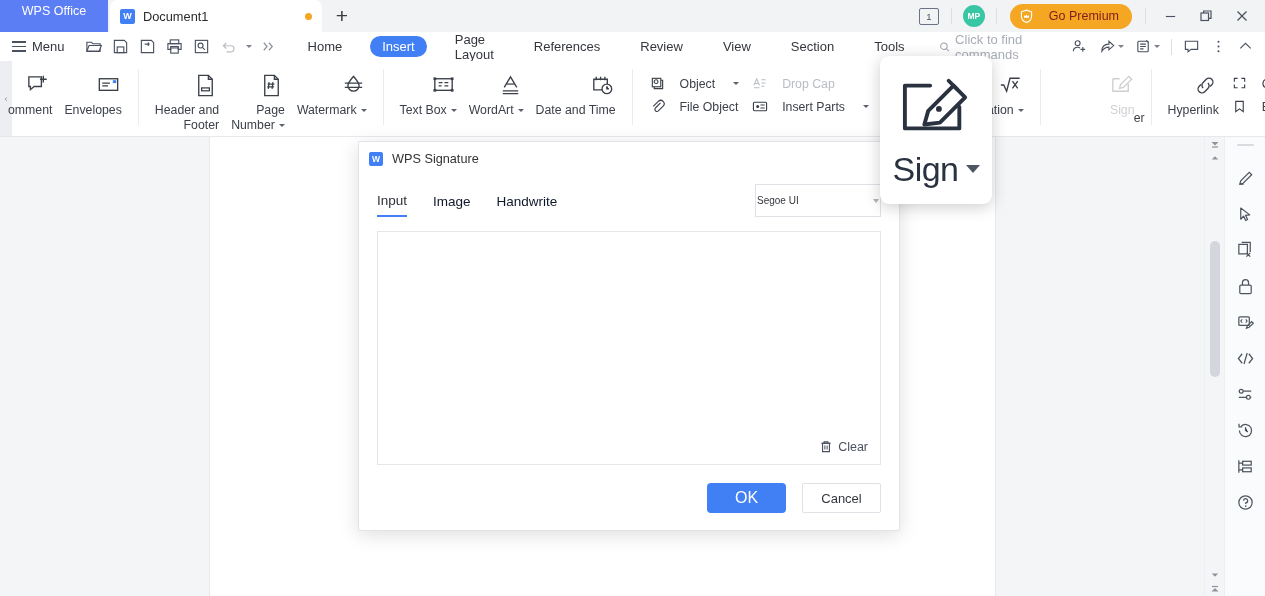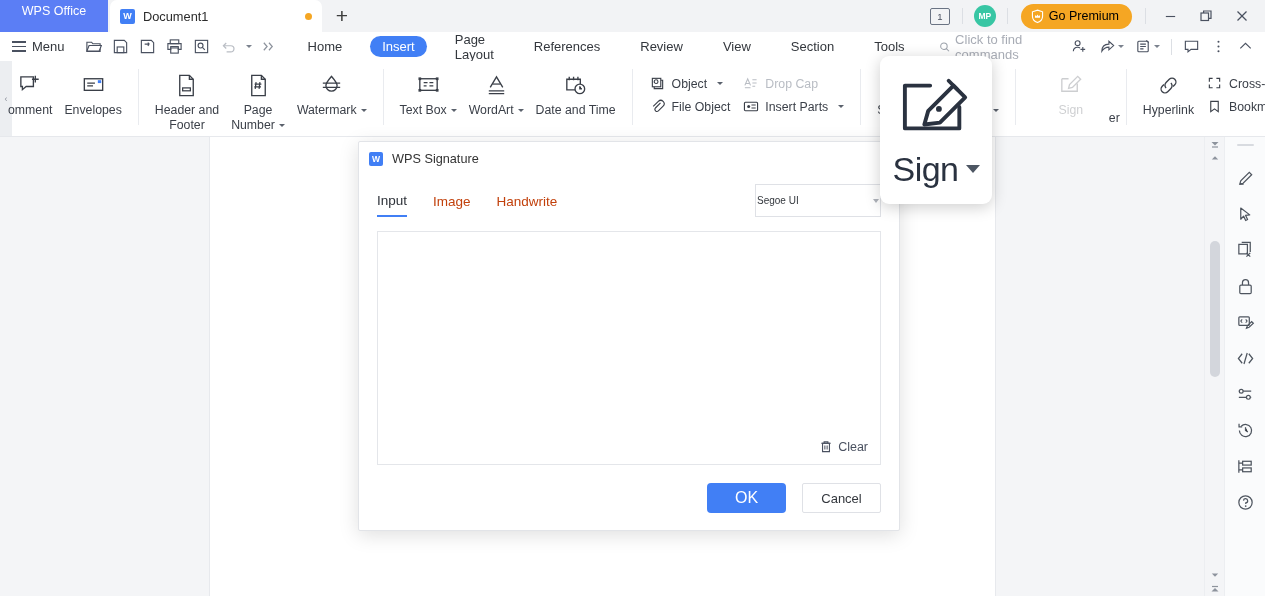--- a/index.html
+++ b/index.html
@@ -61,23 +61,23 @@
     content: ""; position: absolute; right: -4px; top: 3px;
     width: 14px; height: 14px; border: 1.3px solid #6a7383;
     border-left: none; border-radius: 0 2px 2px 0; z-index: -1;
   }
   .avatar {
     width: 22px; height: 22px; border-radius: 50%; background: #38c6a4;
     color: #fff; font-size: 8.5px; font-weight: bold;
     display: flex; align-items: center; justify-content: center;
   }
   .premium {
-    height: 25px; border-radius: 13px; background: #f5a623; color: #000000;
+    height: 25px; border-radius: 13px; background: #f5a623; color: #7f1d1d;
     font-size: 12.5px; display: flex; align-items: center;
-    padding: 0 13px 0 9px; gap: 4px; margin: 0 6px;
+    padding: 0 13px 0 9px; gap: 15px; margin: 0 6px;
   }
   .winbtn {
     width: 34px; height: 32px; display: flex; align-items: center;
     justify-content: center; color: #4a5160;
   }
 
   
   .menurow {
     position: absolute; top: 32px; left: 0; width: 1265px; height: 29px;
     background: #fff; display: flex; align-items: center;
@@ -122,32 +122,32 @@
     border-bottom: 1px solid #e6e8ec; overflow: hidden;
   }
   .rib-collapse {
     width: 12px; height: 76px; background: #eceef1;
     display: flex; align-items: center; justify-content: center;
     font-size: 9px; color: #8d939d; flex: none;
   }
   .rgroup { display: flex; align-items: flex-start; height: 76px; padding: 6px 6px 0 6px; }
   .rgsep { width: 1px; height: 56px; background: #e9ebef; margin: 8px 4px 0 4px; flex: none; }
   .bigbtn {
-    display: flex; flex-direction: column; align-items: center;
+    display: flex; flex-direction: column; align-items: flex-end;
     min-width: 56px; padding: 3px 6px 0 6px; color: #3a3f48;
   }
   .bigbtn .gi { height: 30px; display: flex; align-items: center; }
   .bigbtn .lbl {
     font-size: 12.3px; text-align: center; line-height: 15px;
     margin-top: 3px; white-space: nowrap;
   }
   .bigbtn .lbl2 { font-size: 12.3px; text-align: center; line-height: 15px; white-space: nowrap; }
   .stackcol { display: flex; flex-direction: column; gap: 2px; padding-top: 6px; }
   .smallbtn {
-    display: flex; align-items: center; gap: 6px; padding: 3px 6px;
+    display: flex; align-items: center; gap: 14px; padding: 3px 6px;
     font-size: 12.3px; color: #3a3f48; white-space: nowrap;
   }
   .smallbtn.dim { color: #b9bdc4; }
   .smallbtn .si { width: 17px; display: flex; align-items: center; justify-content: center; }
   .tri {
     width: 0; height: 0; border-left: 3.2px solid transparent;
     border-right: 3.2px solid transparent; border-top: 3.8px solid #5a616c;
     margin-left: 4px; flex: none;
   }
 
@@ -195,21 +195,21 @@
   }
   .dlg-head { height: 34px; display: flex; align-items: center; padding: 0 10px; }
   .dlg-ico {
     width: 14px; height: 14px; background: #417ff5; border-radius: 2px;
     color: #fff; font-size: 8.5px; font-weight: bold;
     display: flex; align-items: center; justify-content: center; margin-right: 9px;
   }
   .dlg-title { font-size: 12.7px; color: #333; }
   .dlg-close { margin-left: auto; font-size: 15px; color: #8d939d; line-height: 1; }
   .dlg-tabs { display: flex; align-items: center; padding: 12px 18px 0 18px; gap: 26px; }
-  .dtab { font-size: 13.5px; color: #c2410c; padding-bottom: 7px; }
+  .dtab { font-size: 13.5px; color: #0f172a; padding-bottom: 7px; }
   .dtab.active { color: #2d3138; border-bottom: 2px solid #417ff5; }
   .fontsel {
     margin-left: auto; width: 126px; height: 33px; border: 1px solid #dfe1e6;
     display: flex; align-items: center; padding: 0 1px;
     font-size: 10px; color: #33373d; background: #fff; position: relative; top: -4px;
   }
   .fontsel .cv {
     margin-left: auto; width: 0; height: 0; border-left: 3.5px solid transparent;
     border-right: 3.5px solid transparent; border-top: 4px solid #aeb2ba;
   }

